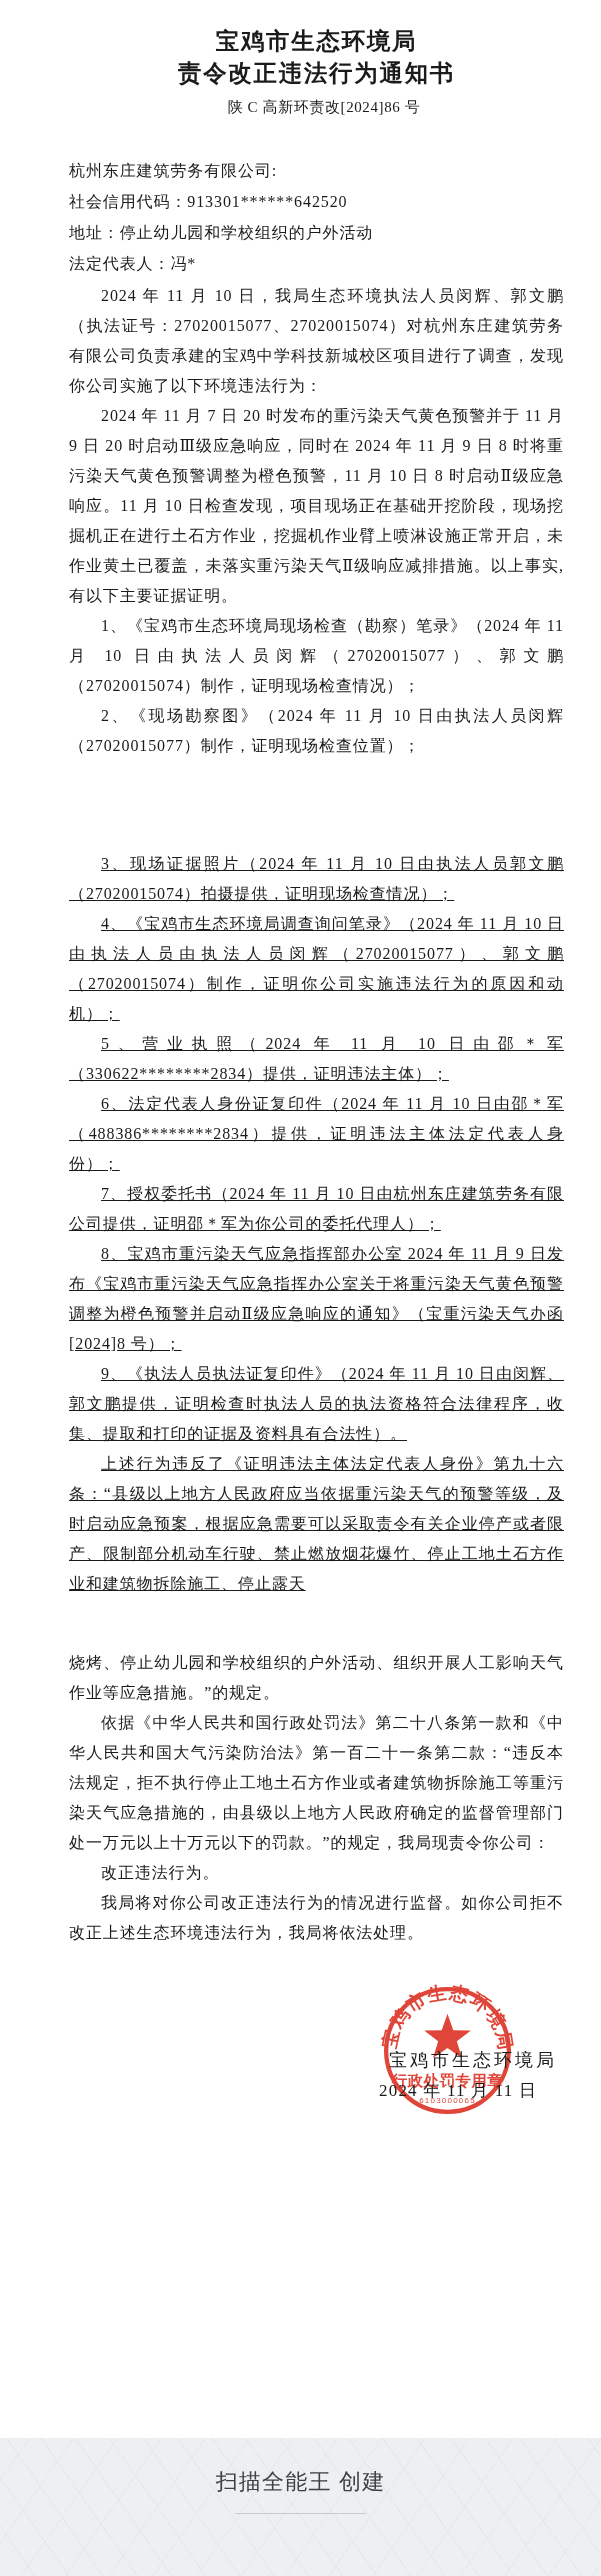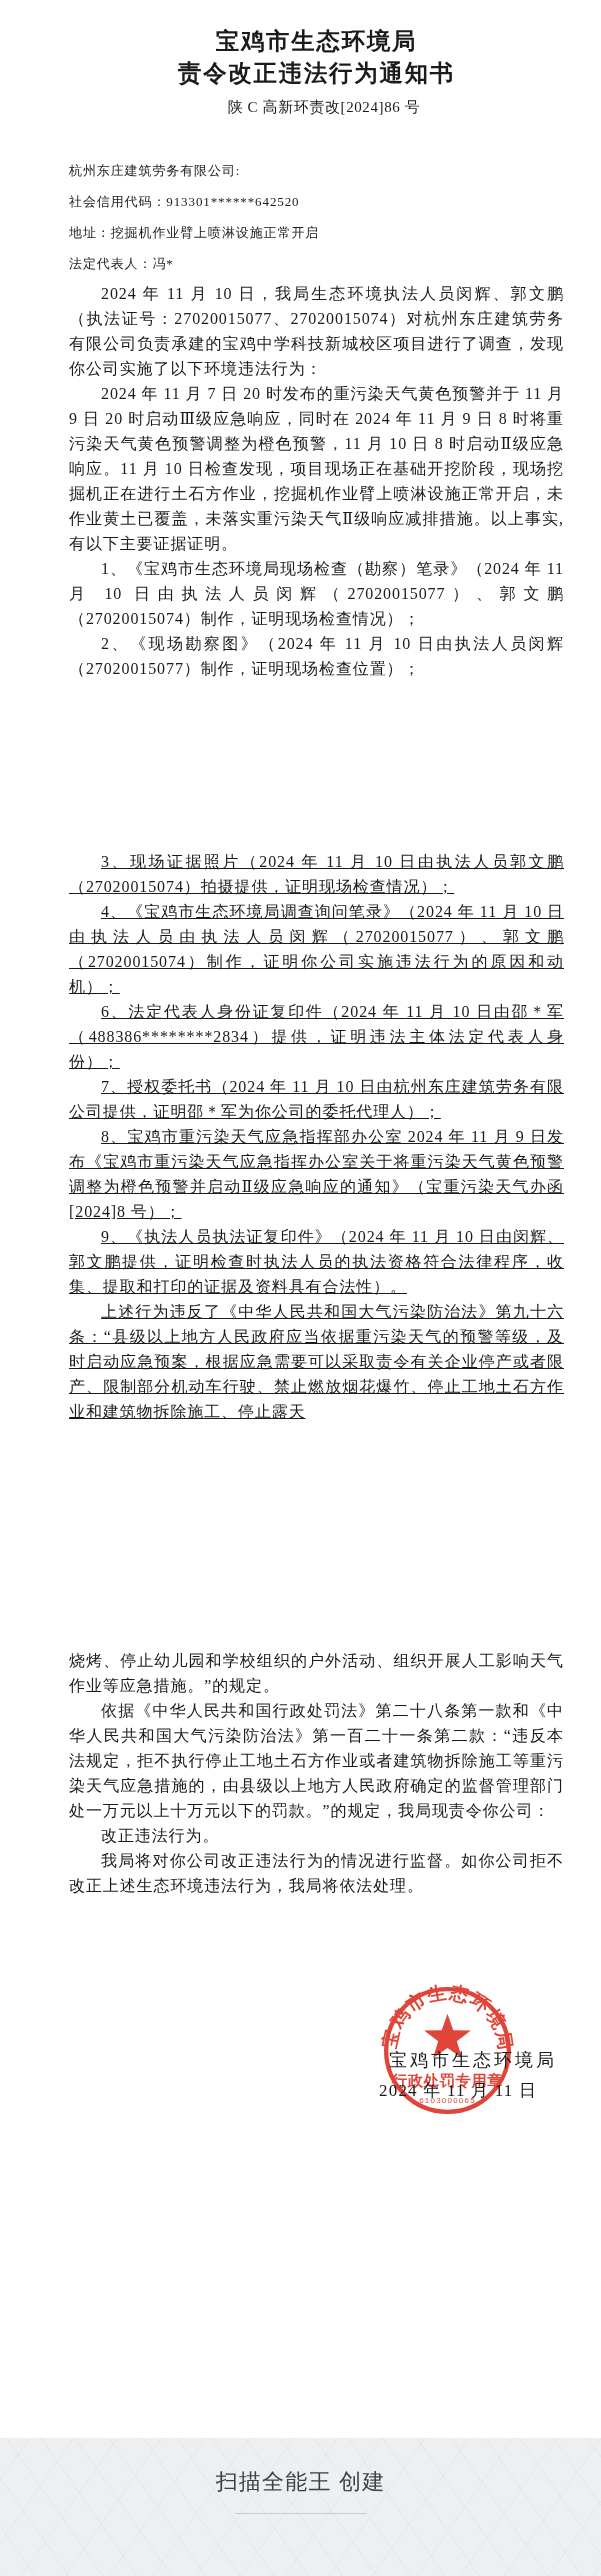--- a/index.html
+++ b/index.html
@@ -7,24 +7,24 @@
           font-family:"Liberation Serif","DejaVu Serif",serif;color:#1b1b1b;}
   .doc-page{position:absolute;left:16px;top:0;width:601px;height:2438px;background:#ffffff;}
 
   .title-block{position:absolute;left:0;top:25px;width:601px;text-align:center;}
   .title-line{font-size:23.4px;font-weight:bold;line-height:32px;letter-spacing:1.8px;}
 
   .doc-number{position:absolute;left:53px;top:98px;width:510px;text-align:center;
               font-size:15px;letter-spacing:0.6px;}
 
   .info-block{position:absolute;left:53px;top:155px;width:495px;}
-  .info-line{font-size:13px;line-height:31px;letter-spacing:0.9px;white-space:nowrap;}
+  .info-line{font-size:16px;line-height:31px;letter-spacing:0.9px;white-space:nowrap;}
 
   .body-block{position:absolute;left:53px;width:495px;}
-  .body-block p{margin:0;font-size:16px;line-height:25px;letter-spacing:0.9px;
+  .body-block p{margin:0;font-size:16px;line-height:30px;letter-spacing:0.9px;
                 text-align:justify;text-indent:2em;}
   .body-block p.no-indent{text-indent:0;}
   #body1{top:281px;}
   #body2{top:849px;text-decoration:underline;}
   #body3{top:1648px;}
 
   .sig-org{position:absolute;left:373px;top:2048px;font-size:18px;letter-spacing:3px;
            white-space:nowrap;z-index:3;}
   .sig-date{position:absolute;left:363px;top:2079px;font-size:17px;letter-spacing:1.2px;
             white-space:nowrap;z-index:3;}
@@ -52,39 +52,40 @@
     <div class="title-block">
       <div class="title-line">宝鸡市生态环境局</div>
       <div class="title-line">责令改正违法行为通知书</div>
     </div>
 
     <div class="doc-number">陕 C 高新环责改[2024]86 号</div>
 
     <div class="info-block">
       <div class="info-line">杭州东庄建筑劳务有限公司:</div>
       <div class="info-line">社会信用代码：913301******642520</div>
-      <div class="info-line">地址：挖掘机作业臂上喷淋设施正常开启</div>
+      <div class="info-line">地址：停止幼儿园和学校组织的户外活动</div>
       <div class="info-line">法定代表人：冯*</div>
     </div>
 
     <div class="body-block" id="body1">
       <p>2024 年 11 月 10 日，我局生态环境执法人员闵辉、郭文鹏（执法证号：27020015077、27020015074）对杭州东庄建筑劳务有限公司负责承建的宝鸡中学科技新城校区项目进行了调查，发现你公司实施了以下环境违法行为：</p>
       <p>2024 年 11 月 7 日 20 时发布的重污染天气黄色预警并于 11 月 9 日 20 时启动Ⅲ级应急响应，同时在 2024 年 11 月 9 日 8 时将重污染天气黄色预警调整为橙色预警，11 月 10 日 8 时启动Ⅱ级应急响应。11 月 10 日检查发现，项目现场正在基础开挖阶段，现场挖掘机正在进行土石方作业，挖掘机作业臂上喷淋设施正常开启，未作业黄土已覆盖，未落实重污染天气Ⅱ级响应减排措施。以上事实,有以下主要证据证明。</p>
       <p>1、《宝鸡市生态环境局现场检查（勘察）笔录》（2024 年 11 月 10 日由执法人员闵辉（27020015077）、郭文鹏（27020015074）制作，证明现场检查情况）；</p>
       <p>2、《现场勘察图》（2024 年 11 月 10 日由执法人员闵辉（27020015077）制作，证明现场检查位置）；</p>
     </div>
 
     <div class="body-block" id="body2">
       <p>3、现场证据照片（2024 年 11 月 10 日由执法人员郭文鹏（27020015074）拍摄提供，证明现场检查情况）；</p>
       <p>4、《宝鸡市生态环境局调查询问笔录》（2024 年 11 月 10 日由执法人员由执法人员闵辉（27020015077）、郭文鹏（27020015074）制作，证明你公司实施违法行为的原因和动机）；</p>
+      <p>5、营业执照（2024 年 11 月 10 日由邵＊军（330622********2834）提供，证明违法主体）；</p>
       <p>6、法定代表人身份证复印件（2024 年 11 月 10 日由邵＊军（488386********2834）提供，证明违法主体法定代表人身份）；</p>
       <p>7、授权委托书（2024 年 11 月 10 日由杭州东庄建筑劳务有限公司提供，证明邵＊军为你公司的委托代理人）；</p>
       <p>8、宝鸡市重污染天气应急指挥部办公室 2024 年 11 月 9 日发布《宝鸡市重污染天气应急指挥办公室关于将重污染天气黄色预警调整为橙色预警并启动Ⅱ级应急响应的通知》（宝重污染天气办函[2024]8 号）；</p>
       <p>9、《执法人员执法证复印件》（2024 年 11 月 10 日由闵辉、郭文鹏提供，证明检查时执法人员的执法资格符合法律程序，收集、提取和打印的证据及资料具有合法性）。</p>
-      <p>上述行为违反了《中华人民共和国大气污染防治法》第九十六条：“县级以上地方人民政府应当依据重污染天气的预警等级，及时启动应急预案，根据应急需要可以采取责令有关企业停产或者限产、限制部分机动车行驶、禁止燃放烟花爆竹、停止工地土石方作业和建筑物拆除施工、停止露天</p>
+      <p>上述行为违反了《证明违法主体法定代表人身份》第九十六条：“县级以上地方人民政府应当依据重污染天气的预警等级，及时启动应急预案，根据应急需要可以采取责令有关企业停产或者限产、限制部分机动车行驶、禁止燃放烟花爆竹、停止工地土石方作业和建筑物拆除施工、停止露天</p>
     </div>
 
     <div class="body-block" id="body3">
       <p class="no-indent">烧烤、停止幼儿园和学校组织的户外活动、组织开展人工影响天气作业等应急措施。”的规定。</p>
       <p>依据《中华人民共和国行政处罚法》第二十八条第一款和《中华人民共和国大气污染防治法》第一百二十一条第二款：“违反本法规定，拒不执行停止工地土石方作业或者建筑物拆除施工等重污染天气应急措施的，由县级以上地方人民政府确定的监督管理部门处一万元以上十万元以下的罚款。”的规定，我局现责令你公司：</p>
       <p>改正违法行为。</p>
       <p>我局将对你公司改正违法行为的情况进行监督。如你公司拒不改正上述生态环境违法行为，我局将依法处理。</p>
     </div>
 
     <div class="sig-org">宝鸡市生态环境局</div>

